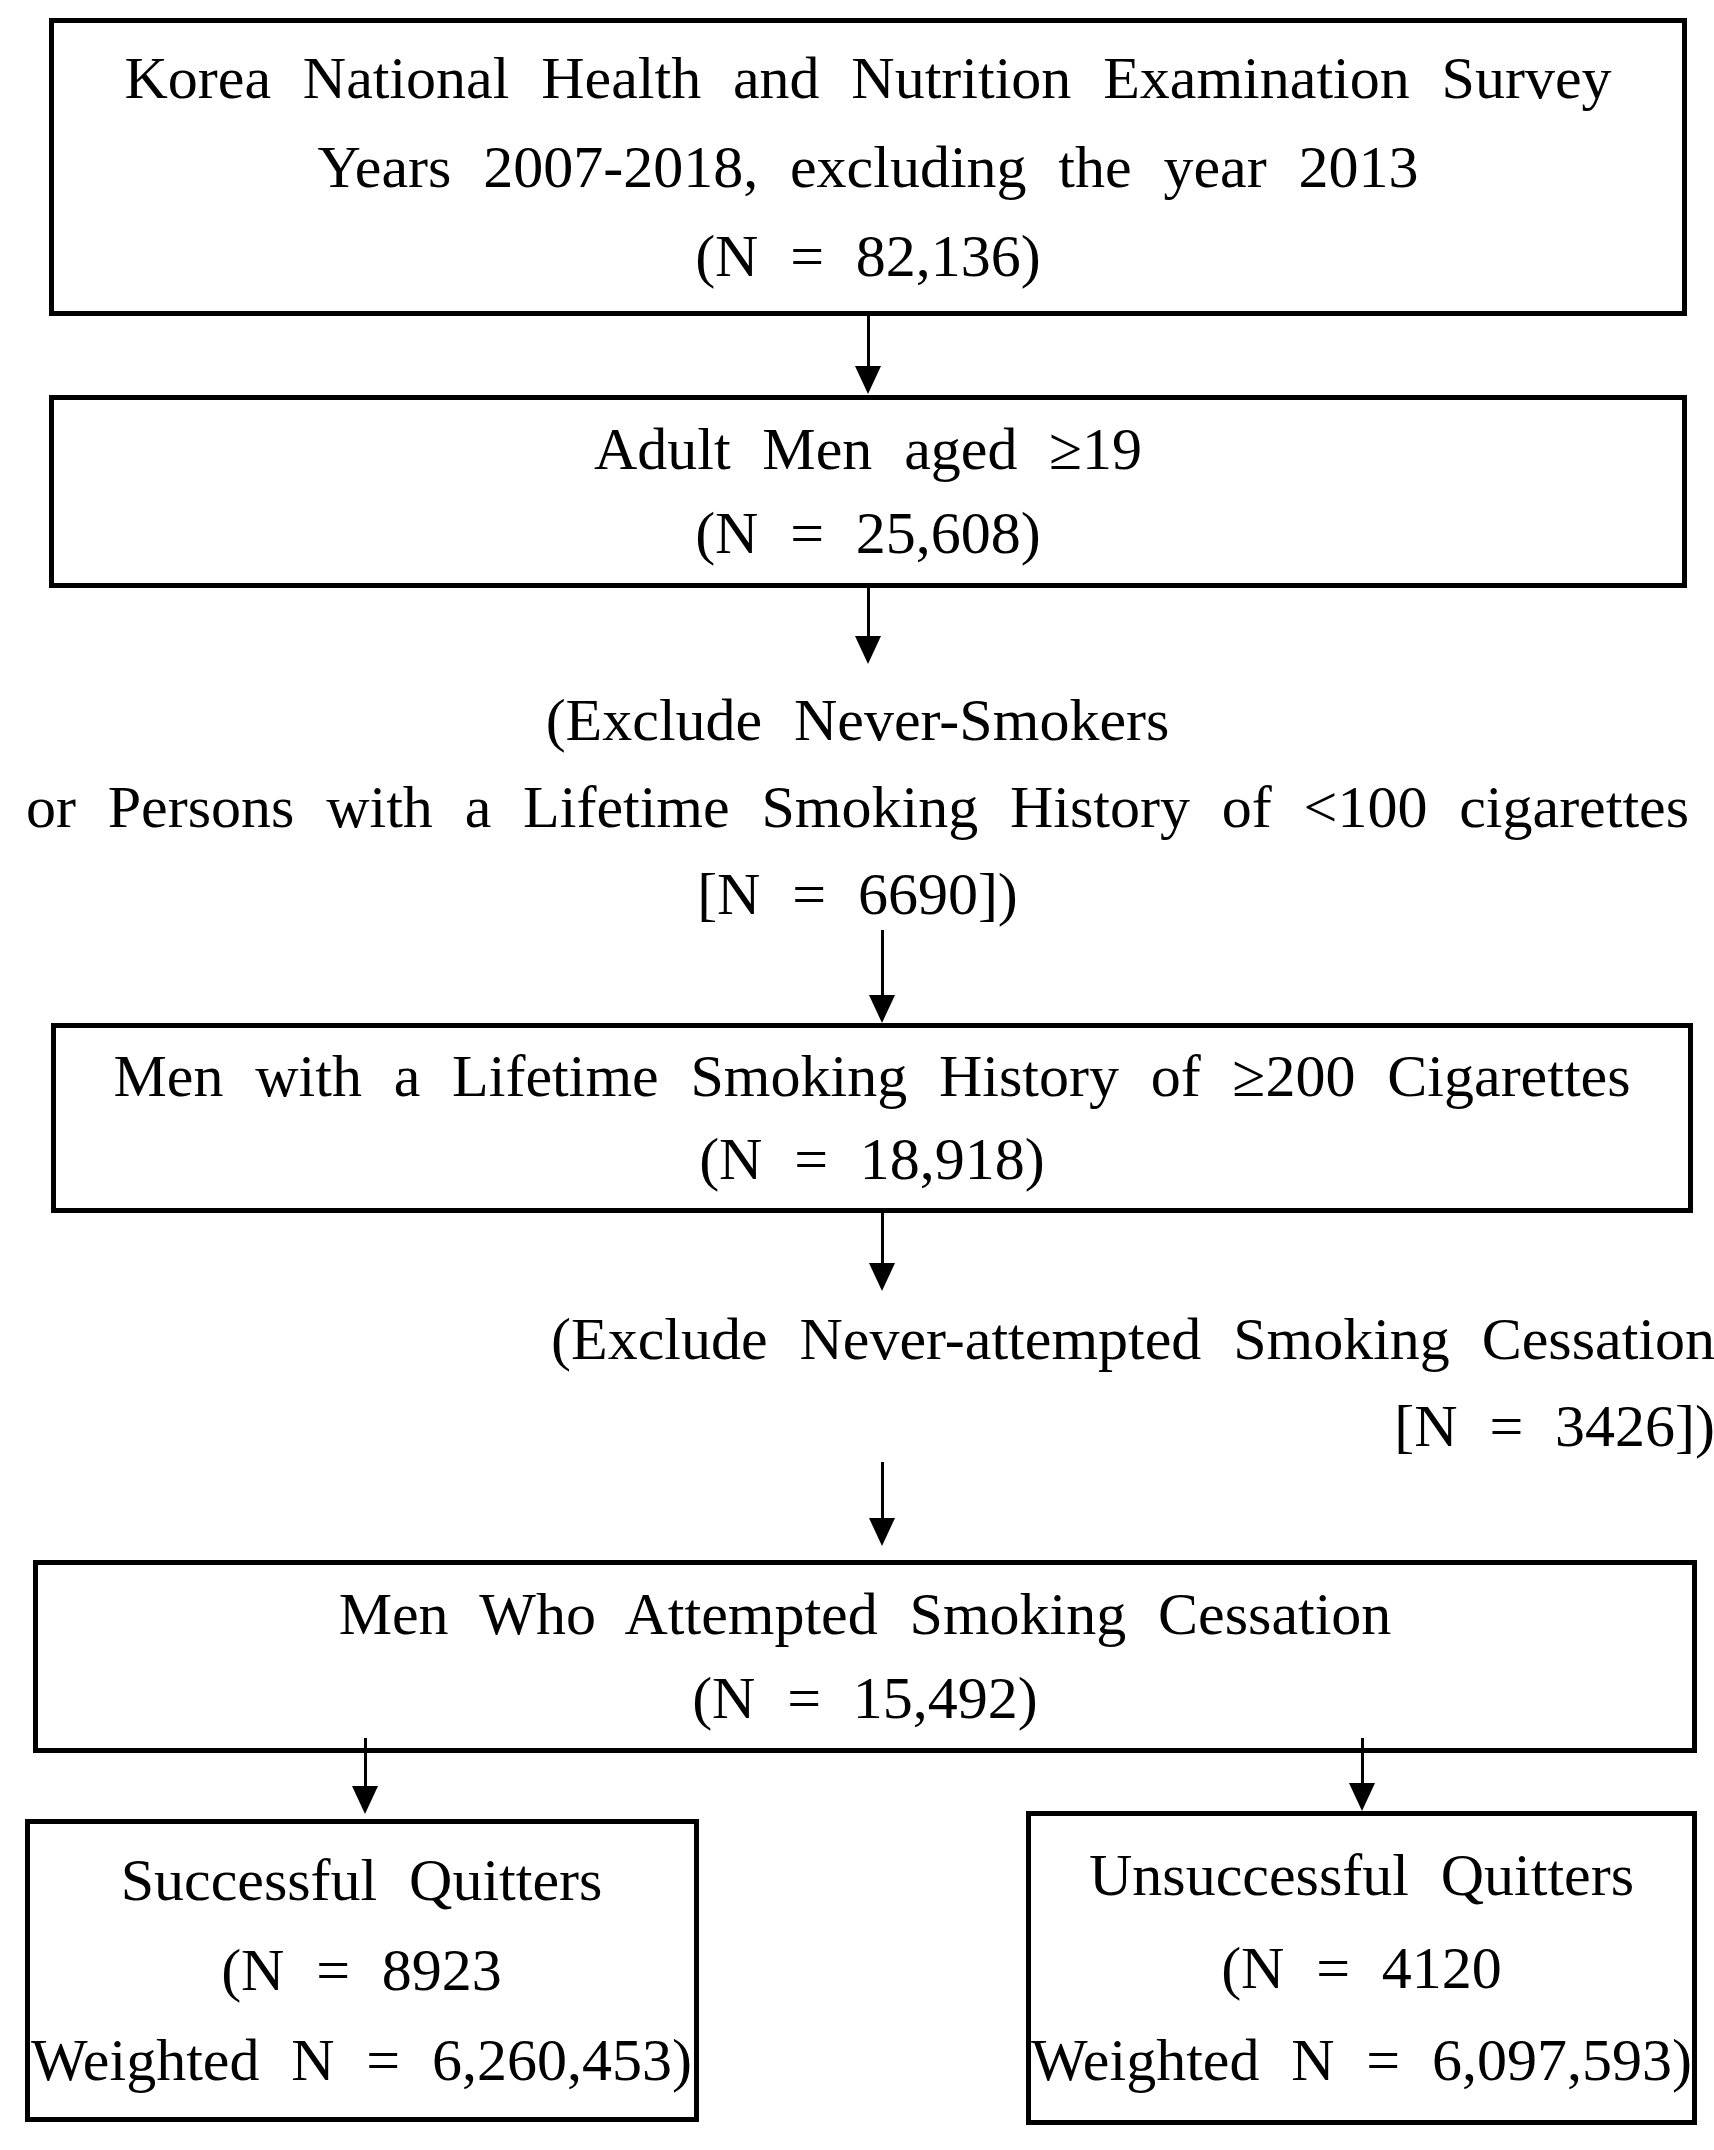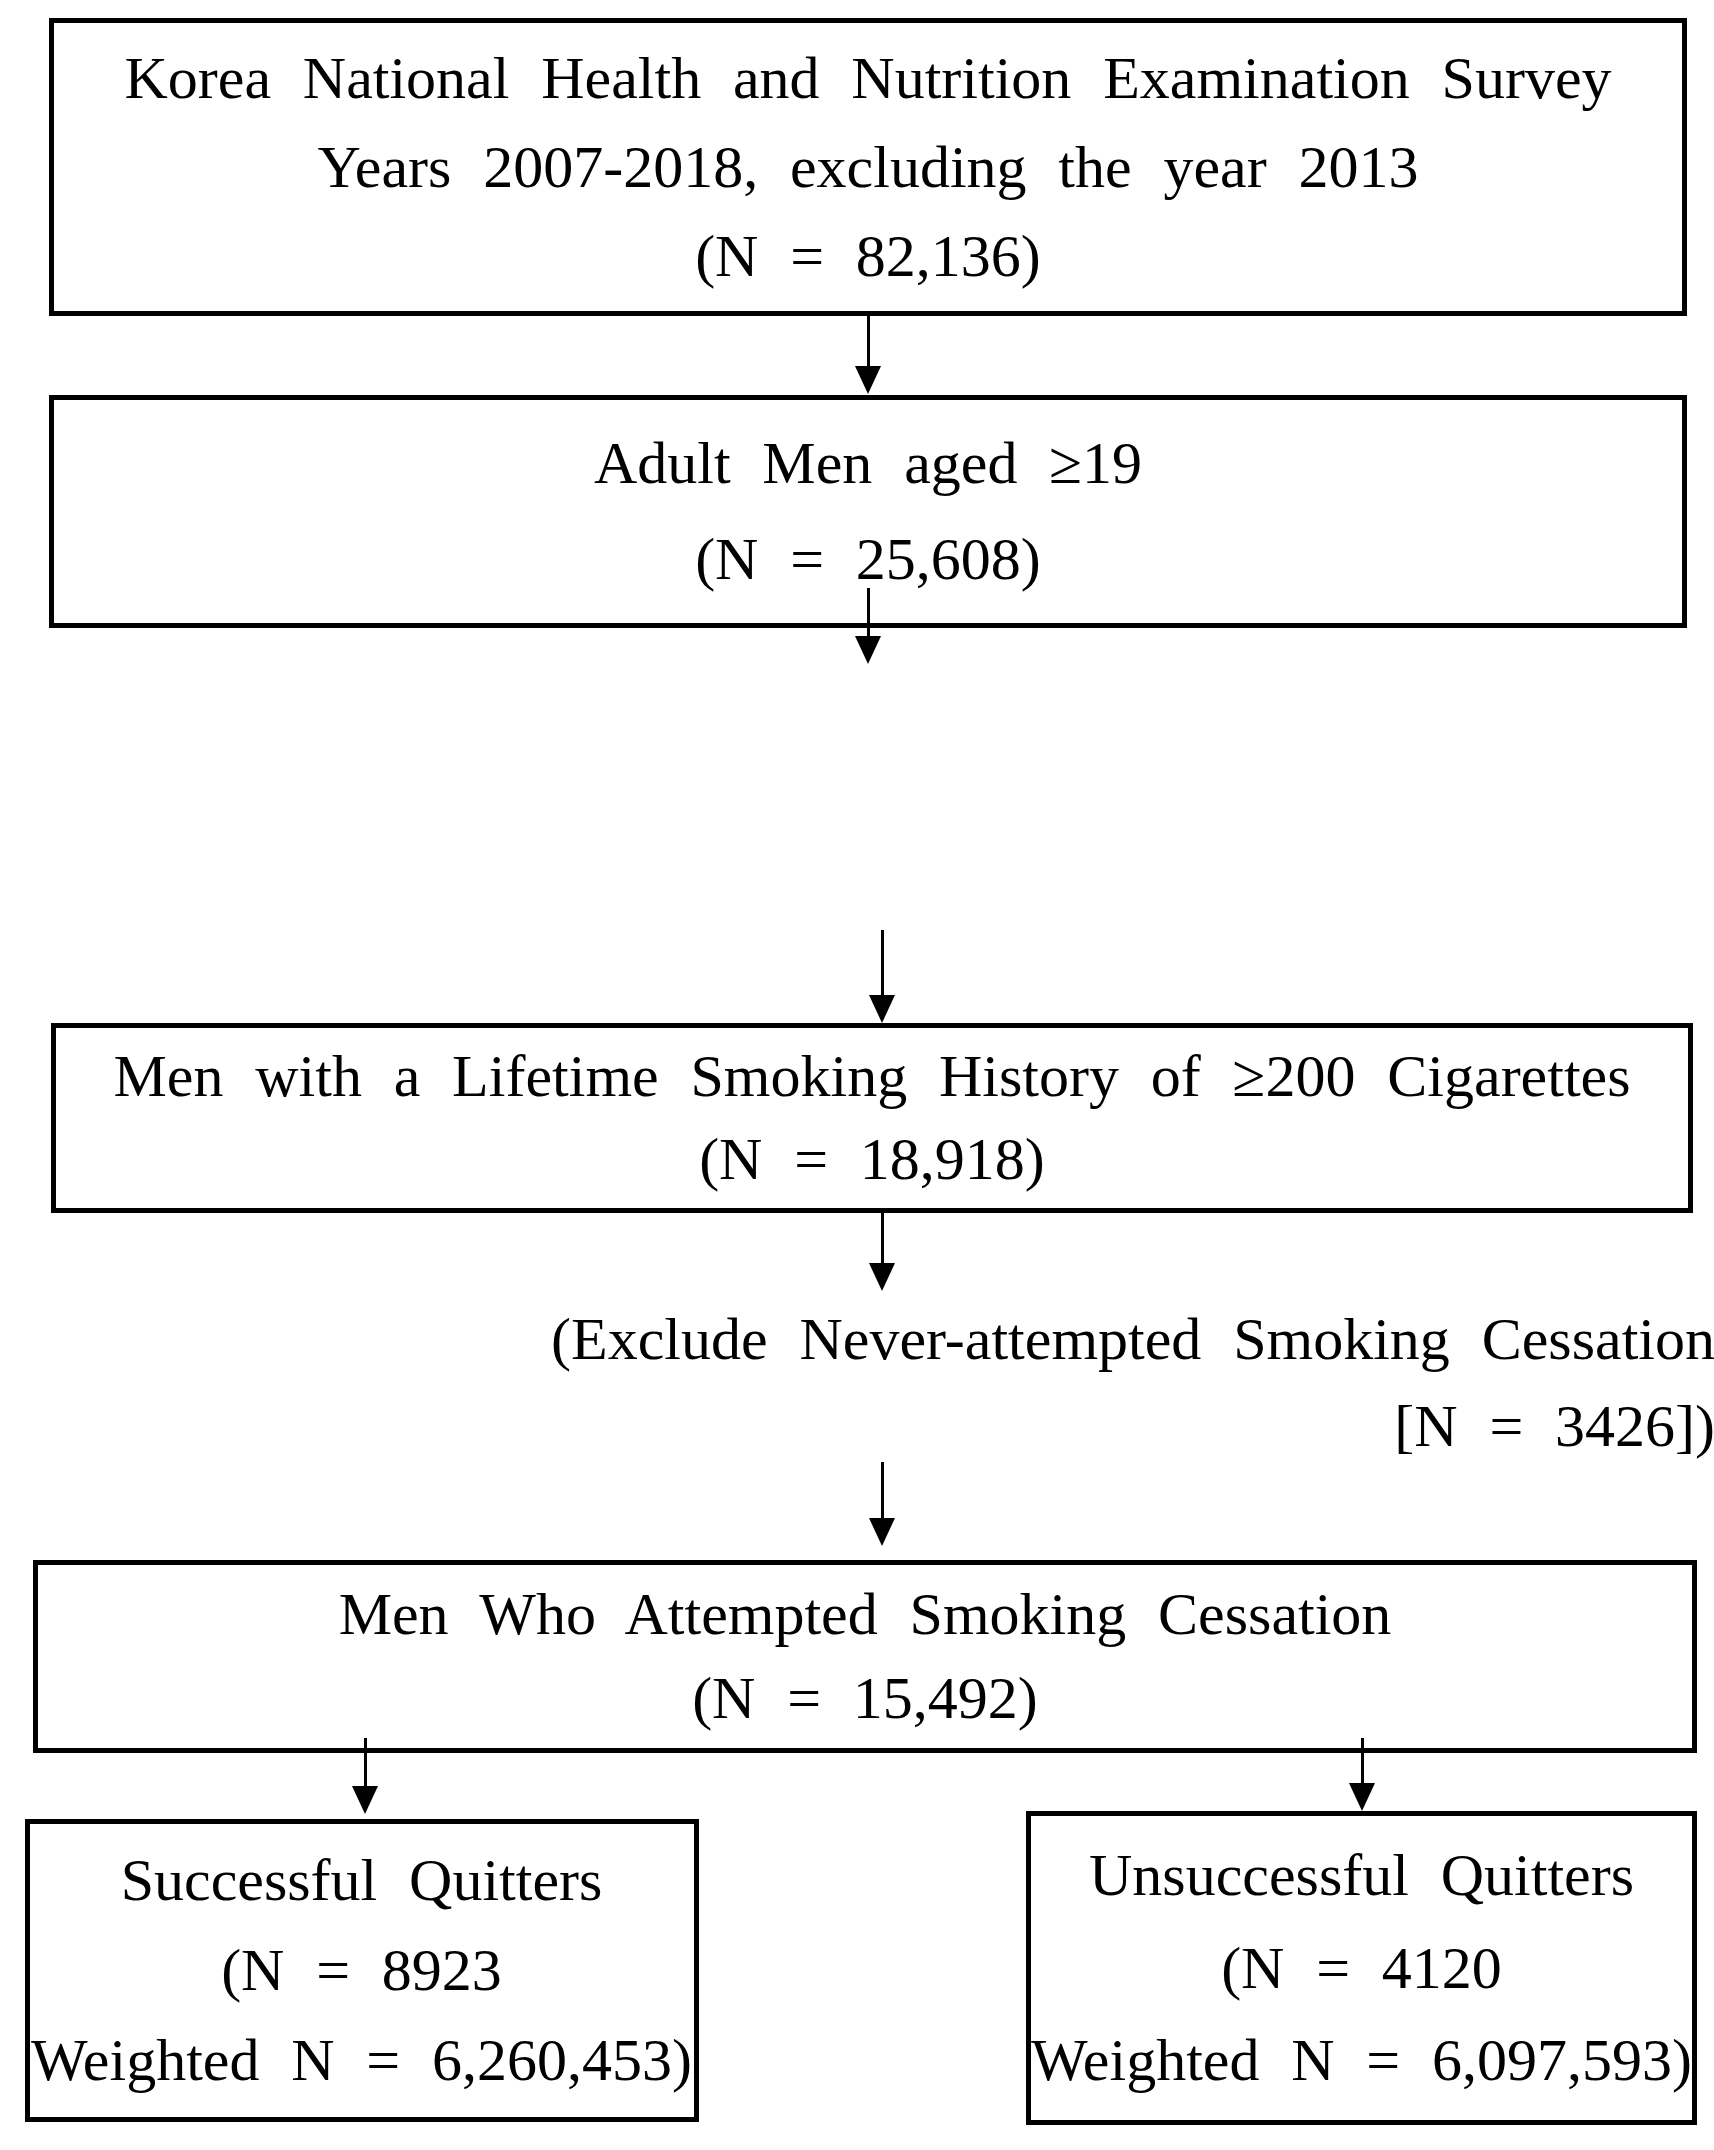--- a/index.html
+++ b/index.html
@@ -53,21 +53,21 @@
     width: 0;
     height: 0;
     border-left: 13.5px solid transparent;
     border-right: 13.5px solid transparent;
     border-top: 28px solid #000000;
   }
 
   
   #box-survey        { left: 49px;   top: 18.4px;   width: 1638px; height: 298px; }
   #arrow-1           { left: 855px; top: 316px;  height: 78px; }
-  #box-adult-men     { left: 49px;   top: 395px;  width: 1638px; height: 233px; }
+  #box-adult-men     { left: 49px;   top: 395px;  width: 1638px; height: 193px; }
   #arrow-2           { left: 855px; top: 588px;  height: 76px; }
   #note-exclude-1    { left: 0px;    top: 667px; width: 1715px; height: 281px; }
   #arrow-3           { left: 869px; top: 930px; height: 93px; }
   #box-history       { left: 51px;   top: 1023px; width: 1642px; height: 190px; }
   #arrow-4           { left: 869px; top: 1213px; height: 78px; }
   #note-exclude-2    { left: 0px;    top: 1285px; width: 1715px; height: 196px; align-items: flex-end; }
   #arrow-5           { left: 869px; top: 1462px; height: 84px; }
   #box-attempted     { left: 33px;   top: 1560px; width: 1664px; height: 193px; }
   #arrow-6           { left: 352px;  top: 1738px; height: 76px; }
   #arrow-7           { left: 1349px; top: 1738px; height: 73px; }
@@ -93,20 +93,25 @@
   <div class="flow-box" id="box-adult-men">
     <div class="line">Adult Men aged ≥19</div>
     <div class="line">(N = 25,608)</div>
   </div>
 
   <div class="arrow" id="arrow-2">
     <div class="shaft"></div>
     <div class="head"></div>
   </div>
 
+  <div class="flow-note" id="note-exclude-1">
+    <div class="line">(Exclude Never-Smokers</div>
+    <div class="line">or Persons with a Lifetime Smoking History of &lt;100 cigarettes</div>
+    <div class="line">[N = 6690])</div>
+  </div>
 
   <div class="arrow" id="arrow-3">
     <div class="shaft"></div>
     <div class="head"></div>
   </div>
 
   <div class="flow-box" id="box-history">
     <div class="line">Men with a Lifetime Smoking History of ≥200 Cigarettes</div>
     <div class="line">(N = 18,918)</div>
   </div>

